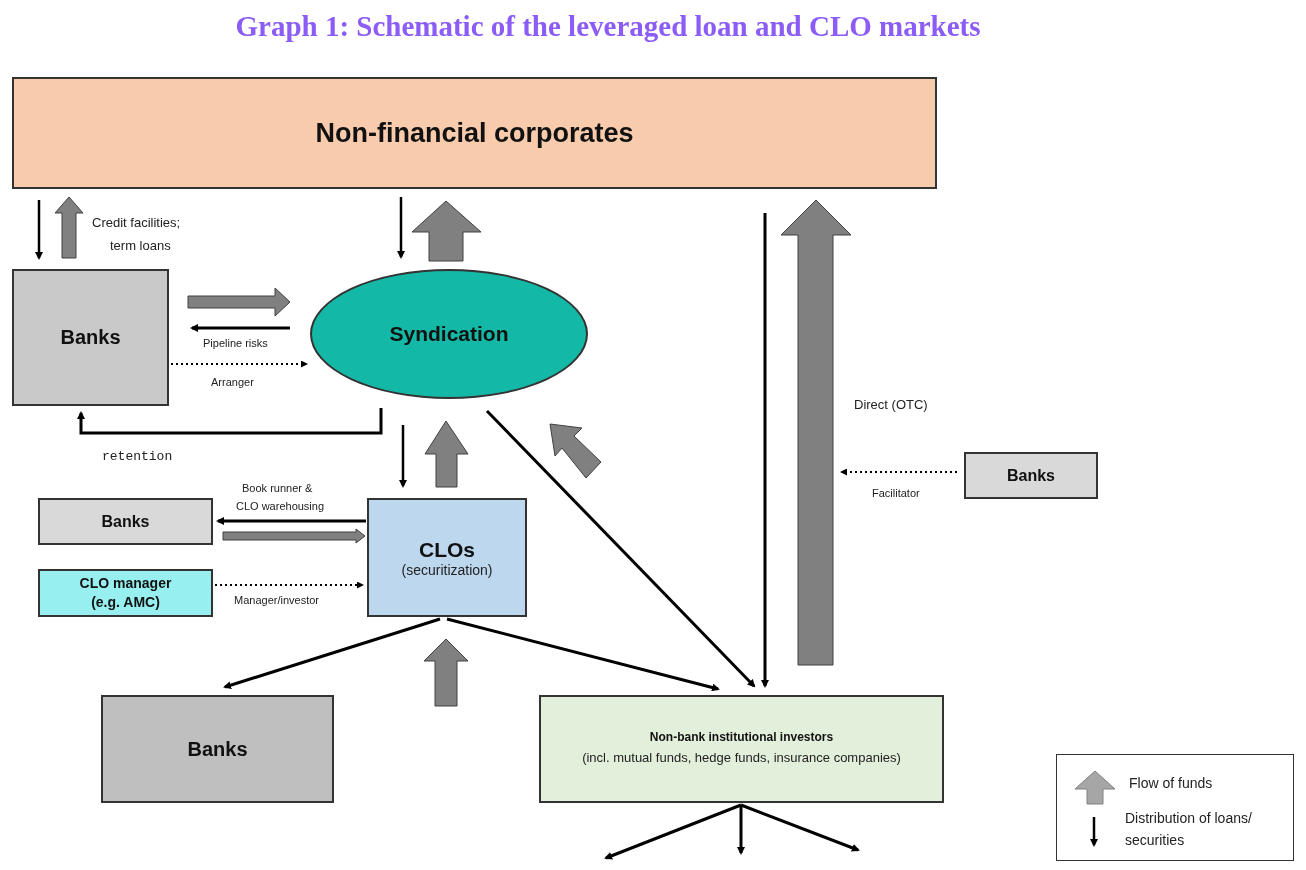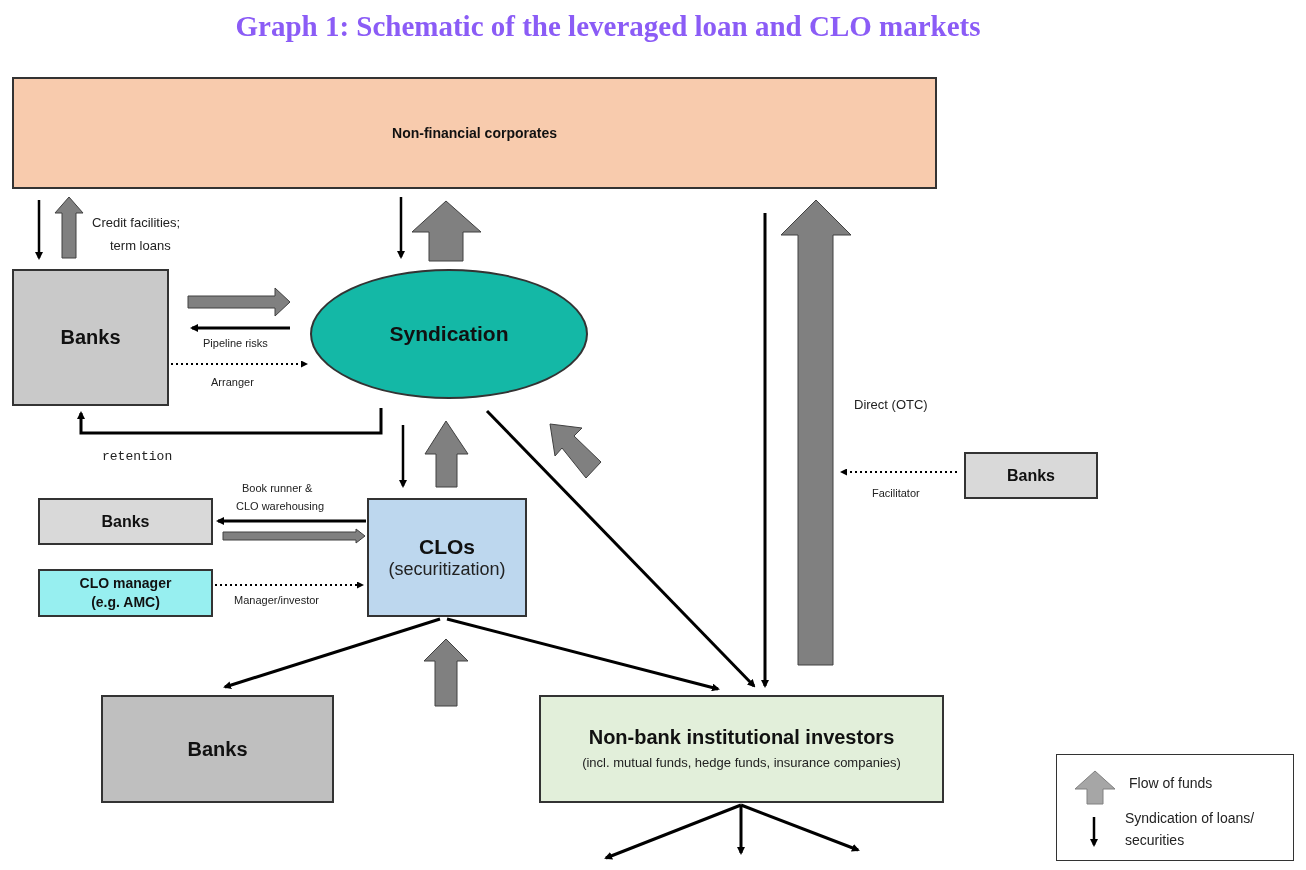--- a/index.html
+++ b/index.html
@@ -10,39 +10,39 @@
            font-size: 29px; color: #8b5cf6; }
   svg.diagram { position: absolute; left: 0; top: 0; }
   .box { position: absolute; box-sizing: border-box; border: 2px solid #333;
          display: flex; flex-direction: column; align-items: center; justify-content: center;
          text-align: center; }
   .box .main { font-weight: bold; color: #111; }
   .box .sub { color: #222; }
   .lbl { position: absolute; font-size: 13px; color: #222; text-align: center; white-space: nowrap; }
   .lbl.small { font-size: 11px; }
   #nfc { left: 12px; top: 77px; width: 925px; height: 112px; background: #f8cbad; }
-  #nfc .main { font-size: 14px; }
+  #nfc .main { font-size: 27px; }
   #nfc .sub { font-size: 15px; }
   #banks1 { left: 12px; top: 269px; width: 157px; height: 137px; background: #c9c9c9; }
   #banks1 .main { font-size: 20px; }
   #synd { position: absolute; left: 310px; top: 269px; width: 278px; height: 130px;
           border: 2px solid #333; border-radius: 50%; background: #14b8a6; box-sizing: border-box;
           display: flex; align-items: center; justify-content: center; }
   #synd .main { font-size: 21px; font-weight: bold; color: #111; }
   #banks2 { left: 38px; top: 498px; width: 175px; height: 47px; background: #d9d9d9; }
   #banks2 .main { font-size: 16px; }
   #clomgr { left: 38px; top: 569px; width: 175px; height: 48px; background: #97eff0; }
   #clomgr .main { font-size: 14px; line-height: 19px; }
   #clos { left: 367px; top: 498px; width: 160px; height: 119px; background: #bdd7ee; }
   #clos .main { font-size: 21px; }
-  #clos .sub { font-size: 18px; }
+  #clos .sub { font-size: 14px; }
   #banks3 { left: 101px; top: 695px; width: 233px; height: 108px; background: #bfbfbf; }
   #banks3 .main { font-size: 20px; }
   #nbii { left: 539px; top: 695px; width: 405px; height: 108px; background: #e2efda; }
-  #nbii .main { font-size: 20px; margin-bottom: 4px; }
+  #nbii .main { font-size: 12px; margin-bottom: 4px; }
   #nbii .sub { font-size: 13px; line-height: 20px; width: 360px; }
   #banks4 { left: 964px; top: 452px; width: 134px; height: 47px; background: #d9d9d9; }
   #banks4 .main { font-size: 16px; }
   #legend { position: absolute; left: 1056px; top: 754px; width: 238px; height: 107px;
             box-sizing: border-box; border: 1.5px solid #333; background: #fff; }
   #legend .lg-text { position: absolute; font-size: 14px; color: #222; }
 </style>
 </head>
 <body>
 
@@ -148,15 +148,15 @@
 <div class="lbl small" style="left:234px; top:594px;">Manager/investor</div>
 <div class="lbl" style="left:854px; top:397px;">Direct (OTC)</div>
 <div class="lbl small" style="left:872px; top:487px;">Facilitator</div>
 
 <div id="legend">
   <svg width="238" height="107" style="position:absolute;left:0;top:0;">
     <polygon points="30,49 30,34 18,34 38,16 58,34 46,34 46,49" fill="#a6a6a6" stroke="#808080" stroke-width="1"></polygon>
     <line x1="37" y1="62" x2="37" y2="90" stroke="#000" stroke-width="2.5" marker-end="url(#ah)"></line>
   </svg>
   <div class="lg-text" style="left:72px; top:20px;">Flow of funds</div>
-  <div class="lg-text" style="left:68px; top:55px;">Syndication of loans/</div>
+  <div class="lg-text" style="left:68px; top:55px;">Distribution of loans/</div>
   <div class="lg-text" style="left:68px; top:77px;">securities</div>
 </div>
 
 </body></html>

